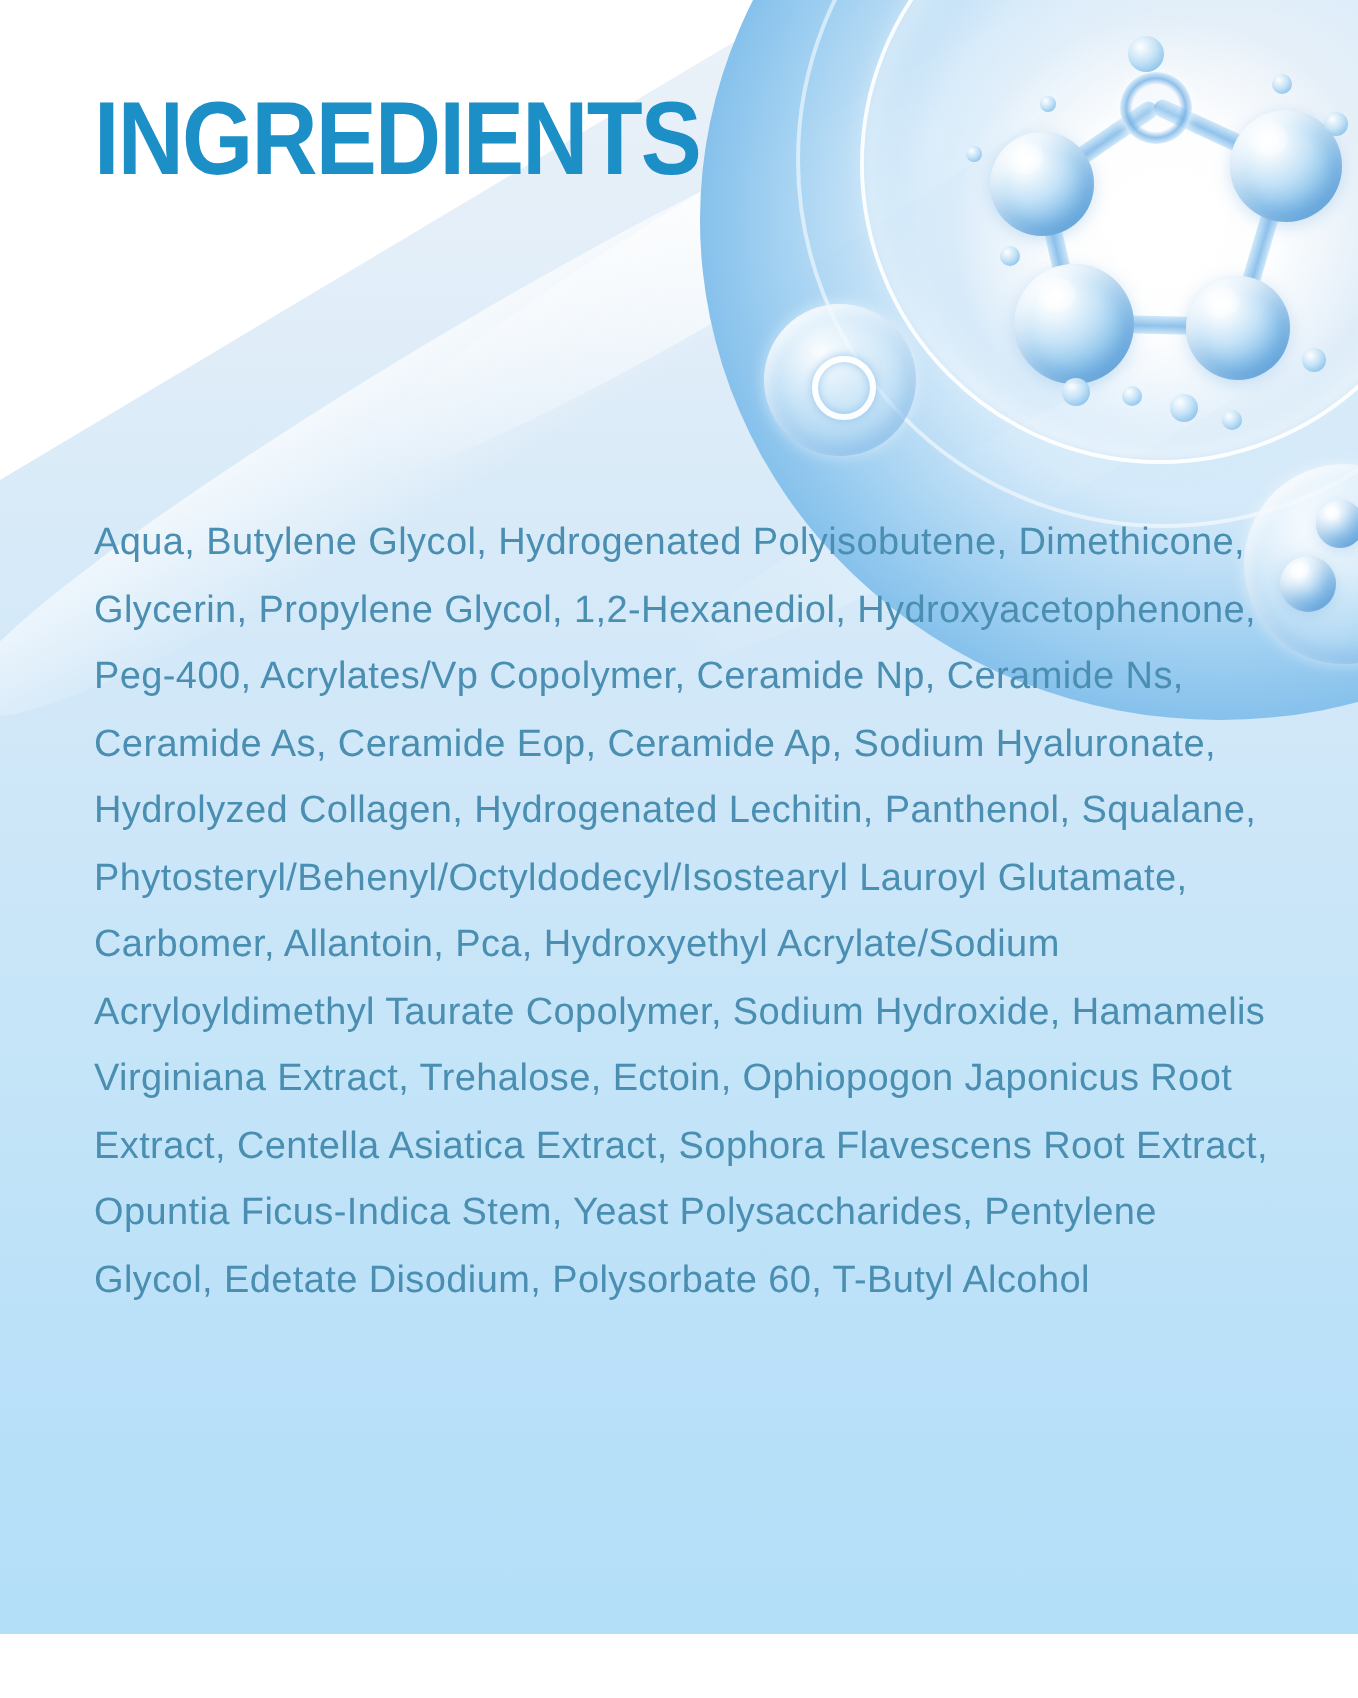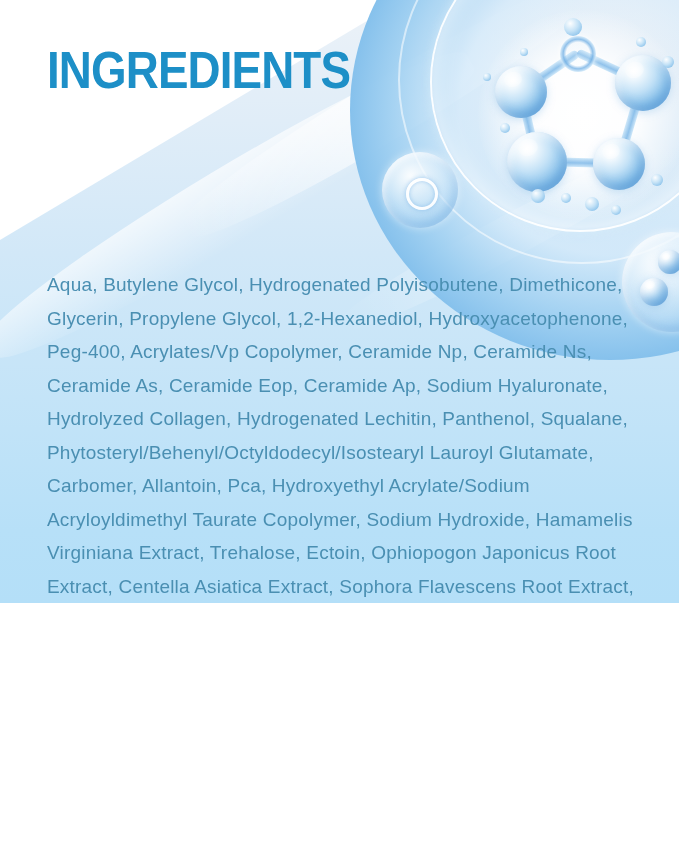--- a/index.html
+++ b/index.html
@@ -1,18 +1,18 @@
 <!DOCTYPE html>
 <html><head>
 <meta charset="utf-8">
 <style>
   html,body{margin:0;padding:0;background:#ffffff;}
   .canvas{
     position:relative;
-    width:679px;height:603px;
+    width:679px;height:817px;
     overflow:hidden;
     background:#ffffff;
     font-family:"Liberation Sans", sans-serif;
   }
   
   .blue-field{
     position:absolute;inset:0;
     background:linear-gradient(to bottom,
       #ecf2f8 0%, #e0edf8 20%, #d2e8f8 42%,
       #c4e4f8 66%, #b7e0f8 88%, #b4dff8 100%);
@@ -110,21 +110,21 @@
   }
   
   .title{
     position:absolute;left:47px;top:40px;margin:0;
     font-size:52px;font-weight:800;letter-spacing:-1px;
     color:#1d8fc7;
     transform:scaleX(0.88);transform-origin:left top;
     white-space:nowrap;
   }
   .ingredients{
-    position:absolute;left:47px;top:268px;width:590px;margin:0;
+    position:absolute;left:47px;top:255px;width:590px;margin:0;
     font-size:19px;line-height:33.5px;letter-spacing:0.2px;
     color:#4a8fb2;
     text-align:left;
   }
 </style>
 </head>
 <body>
 
 <div class="canvas">
 

